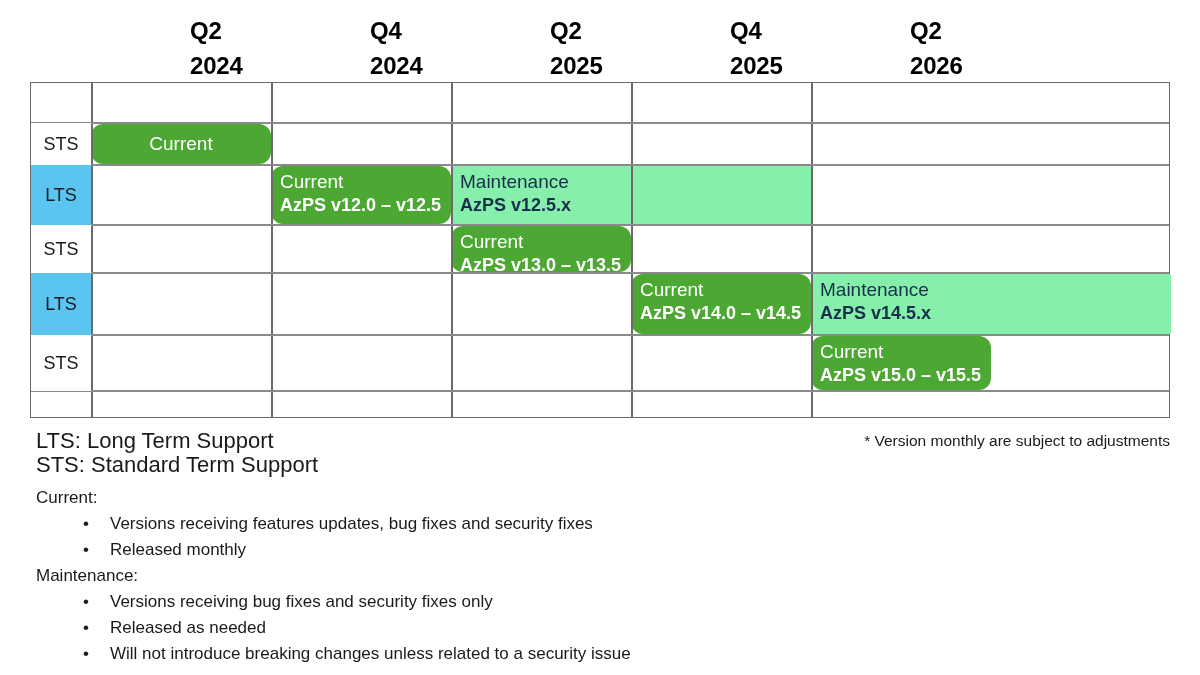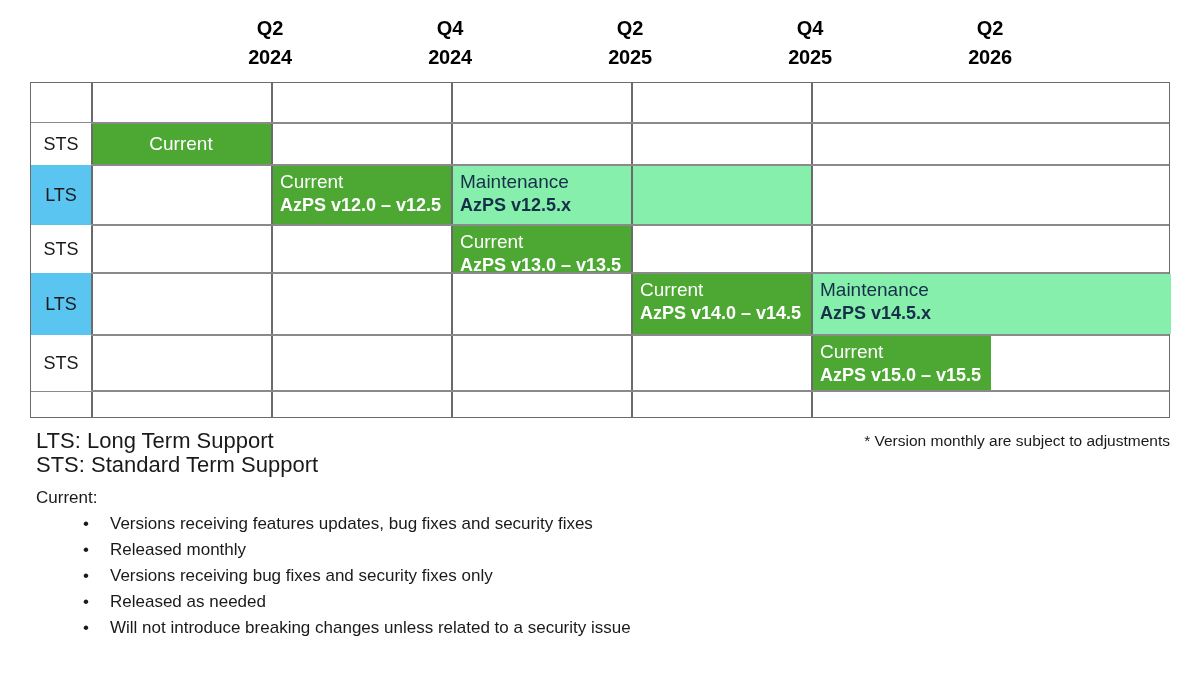--- a/index.html
+++ b/index.html
@@ -11,22 +11,21 @@
     color: #1a1a1a;
     position: relative;
     overflow: hidden;
   }
 
   
   #quarter-header { position: absolute; left: 0; top: 14px; width: 1200px; height: 62px; }
   .quarter-label {
     position: absolute; top: 0;
     width: 160px; margin-left: -80px;
-    text-align: center;
-    font-size: 20px; font-weight: bold; line-height: 1.45;
+    font-size: 24px; font-weight: bold; line-height: 1.45;
     color: #000000;
     letter-spacing: -0.2px;
   }
   .quarter-label .q { display: block; }
   .quarter-label .yr { display: block; }
 
   
   #timeline-table {
     position: absolute;
     left: 30px; top: 82px;
@@ -53,21 +52,21 @@
   .row-label.lts { background: #5BC5F2; }
   .row-label.sts { background: #ffffff; }
 
   
   .bar {
     position: absolute;
     z-index: 2;
     padding: 5px 0 0 9px;
     overflow: hidden;
   }
-  .bar.green { background: #4CA832; }
+  .bar.green { background: #4CA832; border-radius: 12px; }
   .bar.blue  { background: #86efac; }
   .bar-title {
     display: block;
     font-size: 19px; line-height: 1.12;
     white-space: nowrap;
   }
   .bar-sub {
     display: block;
     font-size: 18px; font-weight: bold; line-height: 1.3;
     margin-top: 2px;
@@ -195,18 +194,19 @@
 </div>
 
 <div id="footnote">* Version monthly are subject to adjustments</div>
 
 <div id="notes-block">
   <div class="note-heading">Current:</div>
   <ul class="note-bullets" id="current-bullets">
       <li><span class="bullet-dot">•</span><span>Versions receiving features updates, bug fixes and security fixes</span></li>
       <li><span class="bullet-dot">•</span><span>Released monthly</span></li>
     </ul>
+  <div class="note-heading">Maintenance:</div>
   <ul class="note-bullets" id="maintenance-bullets">
       <li><span class="bullet-dot">•</span><span>Versions receiving bug fixes and security fixes only</span></li>
       <li><span class="bullet-dot">•</span><span>Released as needed</span></li>
       <li><span class="bullet-dot">•</span><span>Will not introduce breaking changes unless related to a security issue</span></li>
     </ul>
 </div>
 
 </body></html>

